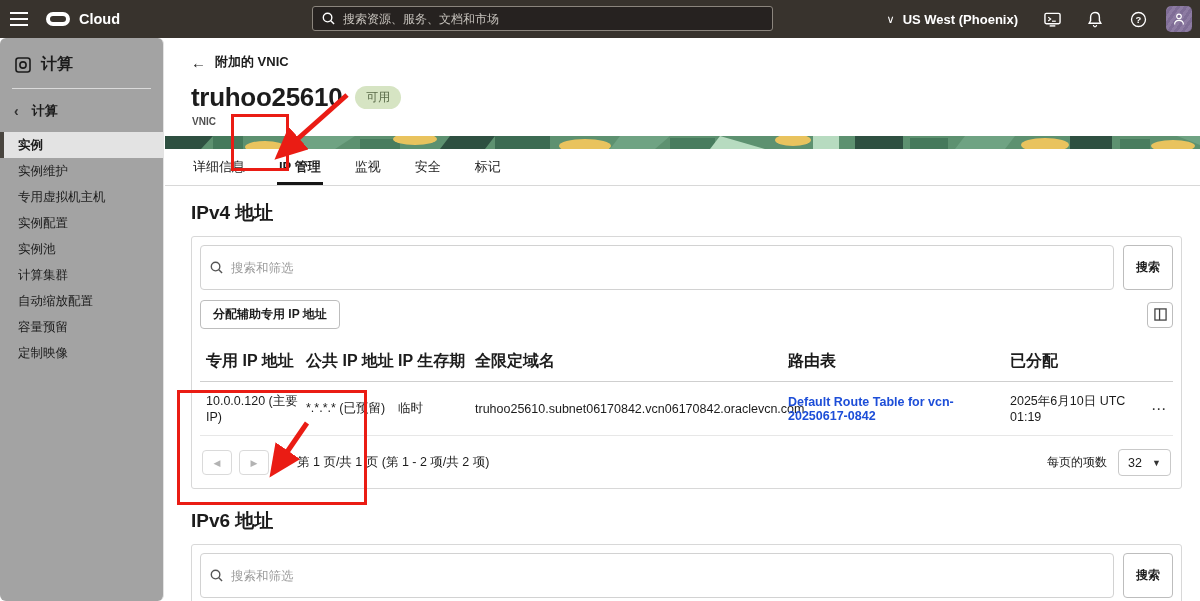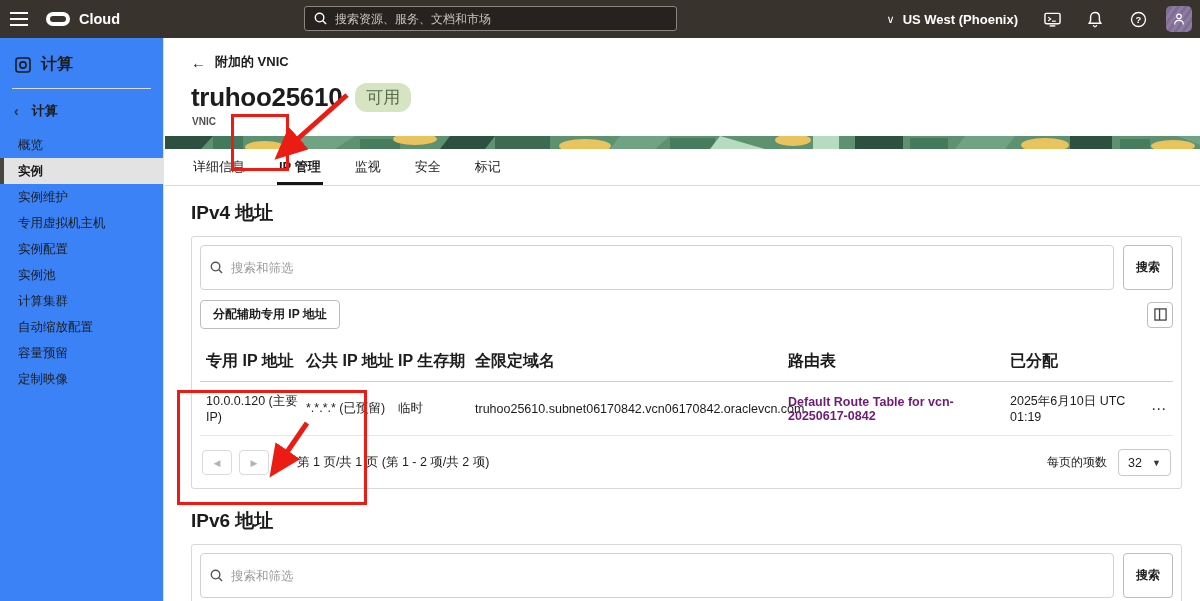--- a/index.html
+++ b/index.html
@@ -7,55 +7,55 @@
     font-family:"Liberation Sans","DejaVu Sans",sans-serif; color:#1c1c1c; }
   
   .topbar { position:absolute; top:0; left:0; width:1200px; height:38px;
     background:#38332d; display:flex; align-items:center; z-index:6; }
   .hamburger { width:38px; height:38px; display:flex; flex-direction:column;
     justify-content:center; align-items:center; gap:4px; cursor:pointer; }
   .hamburger i { display:block; width:18px; height:2px; background:#fff; }
   .logo { display:flex; align-items:center; margin-left:8px; cursor:pointer; }
   .logo-oval { width:24px; height:14px; border:4px solid #fff; border-radius:9px; }
   .brand { color:#fff; font-size:14.5px; font-weight:bold; margin-left:9px; }
-  .top-search { position:absolute; left:304px; top:6px; width:373px; height:25px;
+  .top-search { position:absolute; left:312px; top:6px; width:461px; height:25px;
     background:#262220; border:1px solid #8b857d; border-radius:3px;
     display:flex; align-items:center; padding:0 9px; gap:8px; }
   .top-search input { flex:1; background:transparent; border:none; outline:none;
     color:#e4e1dd; font-size:12px; font-family:inherit; }
   .top-search input::placeholder { color:#c6c2bc; }
   .top-right { margin-left:auto; display:flex; align-items:center; padding-right:8px; }
   .region-chip { display:flex; align-items:center; gap:8px; color:#fff; cursor:pointer; }
   .region-caret { font-size:11px; color:#fff; }
   .region-label { font-size:13px; font-weight:bold; color:#fff; }
   .top-ic { width:17px; height:17px; margin-left:26px; cursor:pointer; display:flex; }
   .avatar { width:26px; height:26px; margin-left:19px; border-radius:5px; cursor:pointer;
     background:repeating-linear-gradient(125deg,#8d7ba2 0 3px,#7f6d96 3px 6px);
     display:flex; align-items:center; justify-content:center; }
   
   .sidebar { position:absolute; top:38px; left:0; width:164px; bottom:0;
-    background:#3b82f6; border-right:1px solid #e3e3e3; }
+    background:#a3a3a3; border-right:1px solid #e3e3e3;border-radius:6px; }
   .side-head { display:flex; align-items:center; gap:9px; padding:16px 14px 13px; }
   .side-head-label { font-size:16px; font-weight:bold; }
   .side-divider { border-top:1px solid #dadada; margin:0 12px; }
   .side-back { display:flex; align-items:center; gap:13px; padding:13px 14px 12px;
     font-size:13px; font-weight:bold; cursor:pointer; }
   .side-back .chev { font-size:14px; color:#333; }
   .side-item { font-size:12.5px; padding:6px 14px; line-height:14px; cursor:pointer;
     border-left:4px solid transparent; padding-left:14px; }
   .side-item.active { background:#e3e3e3; border-left-color:#49453f; font-weight:bold; }
   
   .main { position:absolute; top:38px; left:165px; width:1035px; bottom:0; background:#fff; }
   .back-link { display:flex; align-items:center; gap:9px; margin:15px 0 0 26px;
     cursor:pointer; }
   .back-arrow { font-size:15px; }
   .back-text { font-size:13px; font-weight:bold; }
   .title-row { display:flex; align-items:center; gap:13px; margin:11px 0 0 26px; }
   .page-title { font-size:26px; font-weight:bold; letter-spacing:-0.3px; }
-  .badge { background:#d6e4c3; color:#5a6b49; font-size:17px; padding:3px 11px;
+  .badge { background:#d6e4c3; color:#5a6b49; font-size:12px; padding:3px 11px;
     border-radius:12px; }
   .subtitle { margin:3px 0 0 27px; font-size:10px; font-weight:bold; color:#4f4f4f; }
   .banner { margin-top:9px; width:100%; height:13px; display:block; }
   .tabs { display:flex; gap:30px; padding-left:26px; border-bottom:1px solid #d8d8d8; }
   .tab { font-size:13px; padding:9px 2px; cursor:pointer; }
   .tab.active { font-weight:bold; padding-bottom:6px; border-bottom:3px solid #161616; }
   .content { padding:0 18px 0 26px; }
   .sec-heading { font-size:19px; font-weight:bold; margin:14px 0 10px; }
   .card { border:1px solid #d8d8d8; border-radius:3px; padding:8px; background:#fff; }
   .search-row { display:flex; gap:9px; }
@@ -68,21 +68,21 @@
     font-weight:bold; font-size:12px; padding:5px 12px; font-family:inherit; color:#1c1c1c; }
   .assign-row { display:flex; justify-content:space-between; align-items:center; margin-top:10px; }
   .icon-btn { width:26px; height:26px; border:1px solid #bdbdbd; border-radius:4px;
     background:#fff; display:flex; align-items:center; justify-content:center; cursor:pointer; }
   .tbl { margin-top:13px; }
   .thead { display:grid; align-items:center; font-size:16px; font-weight:bold;
     padding:9px 6px; border-bottom:1px solid #cfcfcf; }
   .trow { display:grid; align-items:center; font-size:12.5px; padding:11px 6px;
     border-bottom:1px solid #e7e7e7; }
   .g-ipv4 { grid-template-columns:100px 92px 77px 313px 222px 1fr 30px; }
-  .link { color:#701a75; font-weight:bold; cursor:pointer; }
+  .link { color:#1d4ed8; font-weight:bold; cursor:pointer; }
   .cell-actions { text-align:right; font-size:15px; letter-spacing:1px; cursor:pointer; color:#333; }
   .pagination { display:flex; align-items:center; margin-top:7px; padding:6px 2px 4px; }
   .page-btn { width:30px; height:25px; border:1px solid #dadada; border-radius:4px;
     background:#fff; color:#b3b3b3; font-size:9px; display:flex; align-items:center;
     justify-content:center; margin-right:7px; cursor:pointer; }
   .page-text { margin-left:21px; font-size:12.5px; }
   .per-page { margin-left:auto; display:flex; align-items:center; gap:11px; font-size:12px; }
   .select { border:1px solid #c9c9c9; border-radius:4px; height:27px; width:53px;
     display:flex; align-items:center; justify-content:space-between; padding:0 9px;
     font-size:12.5px; cursor:pointer; background:#fff; }
@@ -152,21 +152,20 @@
         <rect x="2" y="2" width="14" height="14" rx="2.5" fill="none" stroke="#1c1c1c" stroke-width="1.6"></rect>
         <circle cx="9" cy="9" r="3.1" fill="none" stroke="#1c1c1c" stroke-width="1.6"></circle>
       </svg>
     <span class="side-head-label">计算</span>
   </div>
   <div class="side-divider"></div>
   <div class="side-back">
     <span class="chev">‹</span>
     <span>计算</span>
   </div>
-  <div class="side-item">概览</div>
   <div class="side-item active">实例</div>
   <div class="side-item">实例维护</div>
   <div class="side-item">专用虚拟机主机</div>
   <div class="side-item">实例配置</div>
   <div class="side-item">实例池</div>
   <div class="side-item">计算集群</div>
   <div class="side-item">自动缩放配置</div>
   <div class="side-item">容量预留</div>
   <div class="side-item">定制映像</div>
 </div>

